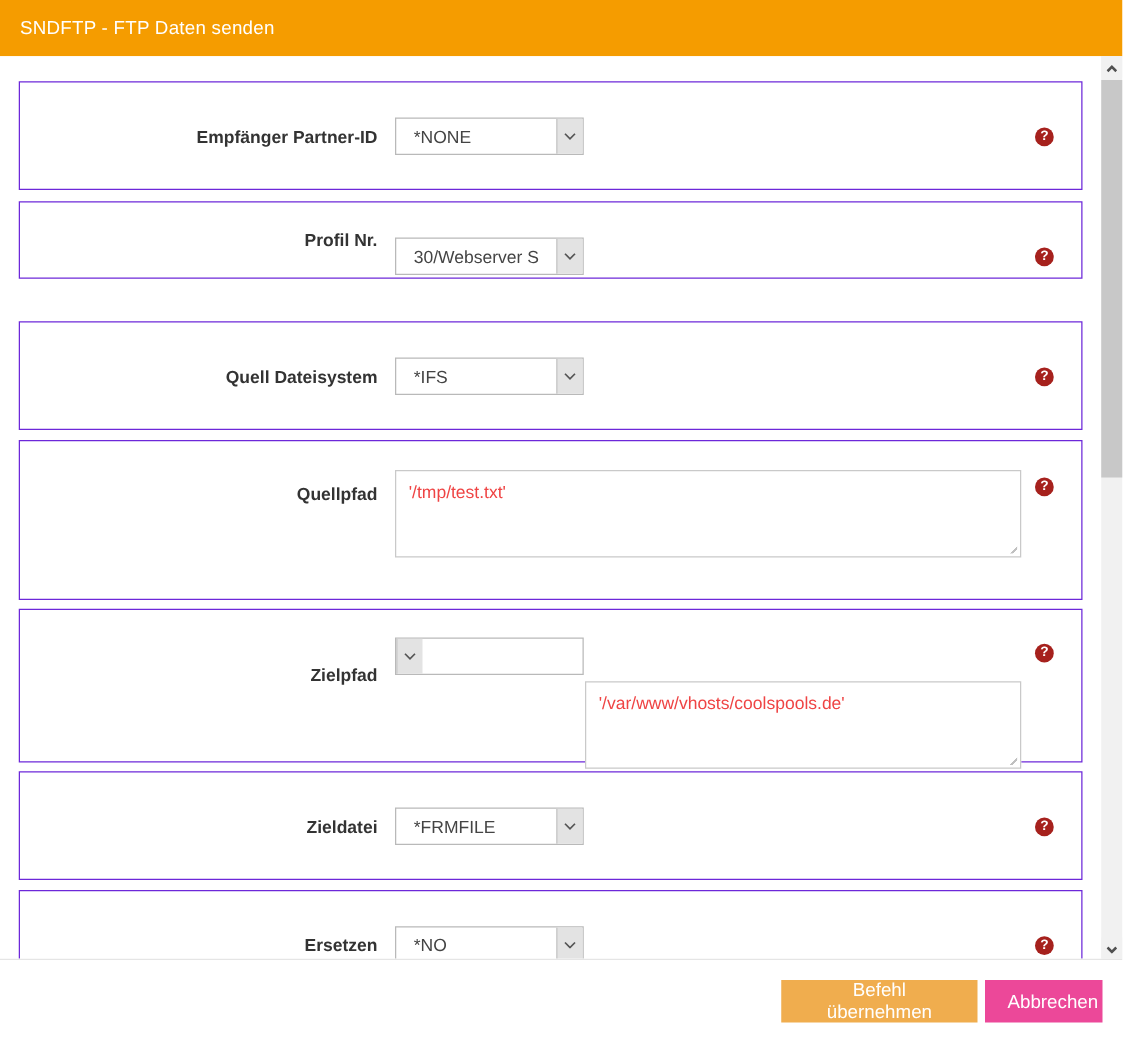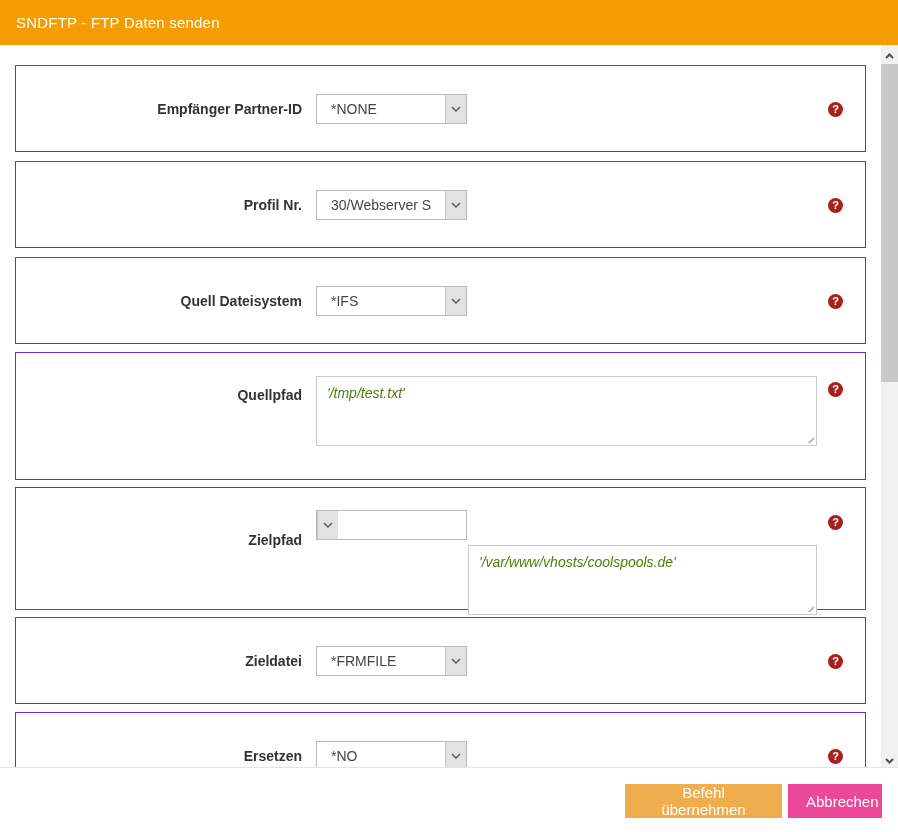--- a/index.html
+++ b/index.html
@@ -20,21 +20,21 @@
   
   .content {
     position:absolute; top:45px; left:0; width:881px; height:722px;
     background:#ffffff; overflow:hidden;
   }
   .card {
     position:absolute; left:15px; width:851px;
     background:#ffffff; border:1px solid #6d28d9;padding-left:42px;
   }
   .c1 { top:20px;  height:87px; }
-  .c2 { top:116px; height:87px; }
+  .c2 { top:116px; height:62px; }
   .c3 { top:212px; height:87px; }
   .c4 { top:307px; height:128px; }
   .c5 { top:442px; height:123px; }
   .c6 { top:572px; height:87px; }
   .c7 { top:667px; height:87px; }
 
   .label {
     position:absolute; left:0; width:286px; text-align:right;
     font-weight:bold; font-size:14px; color:#333333; white-space:nowrap;
   }
@@ -60,22 +60,22 @@
   }
 
   
   .textwrap {
     position:absolute; border:1px solid #c9c9c9; background:#ffffff;
   }
   .c4 .textwrap { left:300px; top:23px; width:501px; height:70px; }
   .c5 .textwrap { left:452px; top:21px; width:349px; height:70px;margin-top:36px; }
   .textwrap textarea {
     width:100%; height:100%; border:none; resize:none; outline:none;
-    font-family:"Liberation Sans", sans-serif; font-size:14px; color:#4d7c0f;
-    padding:8px 10px; background:transparent; overflow:hidden;font-style:italic;
+    font-family:"Liberation Sans", sans-serif; font-size:14px; color:#ef4444;
+    padding:8px 10px; background:transparent; overflow:hidden;
   }
   .grip {
     position:absolute; right:2px; bottom:2px; width:9px; height:9px;
     clip-path:polygon(100% 0, 100% 100%, 0 100%);
     background:repeating-linear-gradient(135deg,#c0c0c0 0 1.5px,transparent 1.5px 4.2px);
   }
 
   
   .help {
     position:absolute; left:812px; width:15px; height:15px; border-radius:50%;

